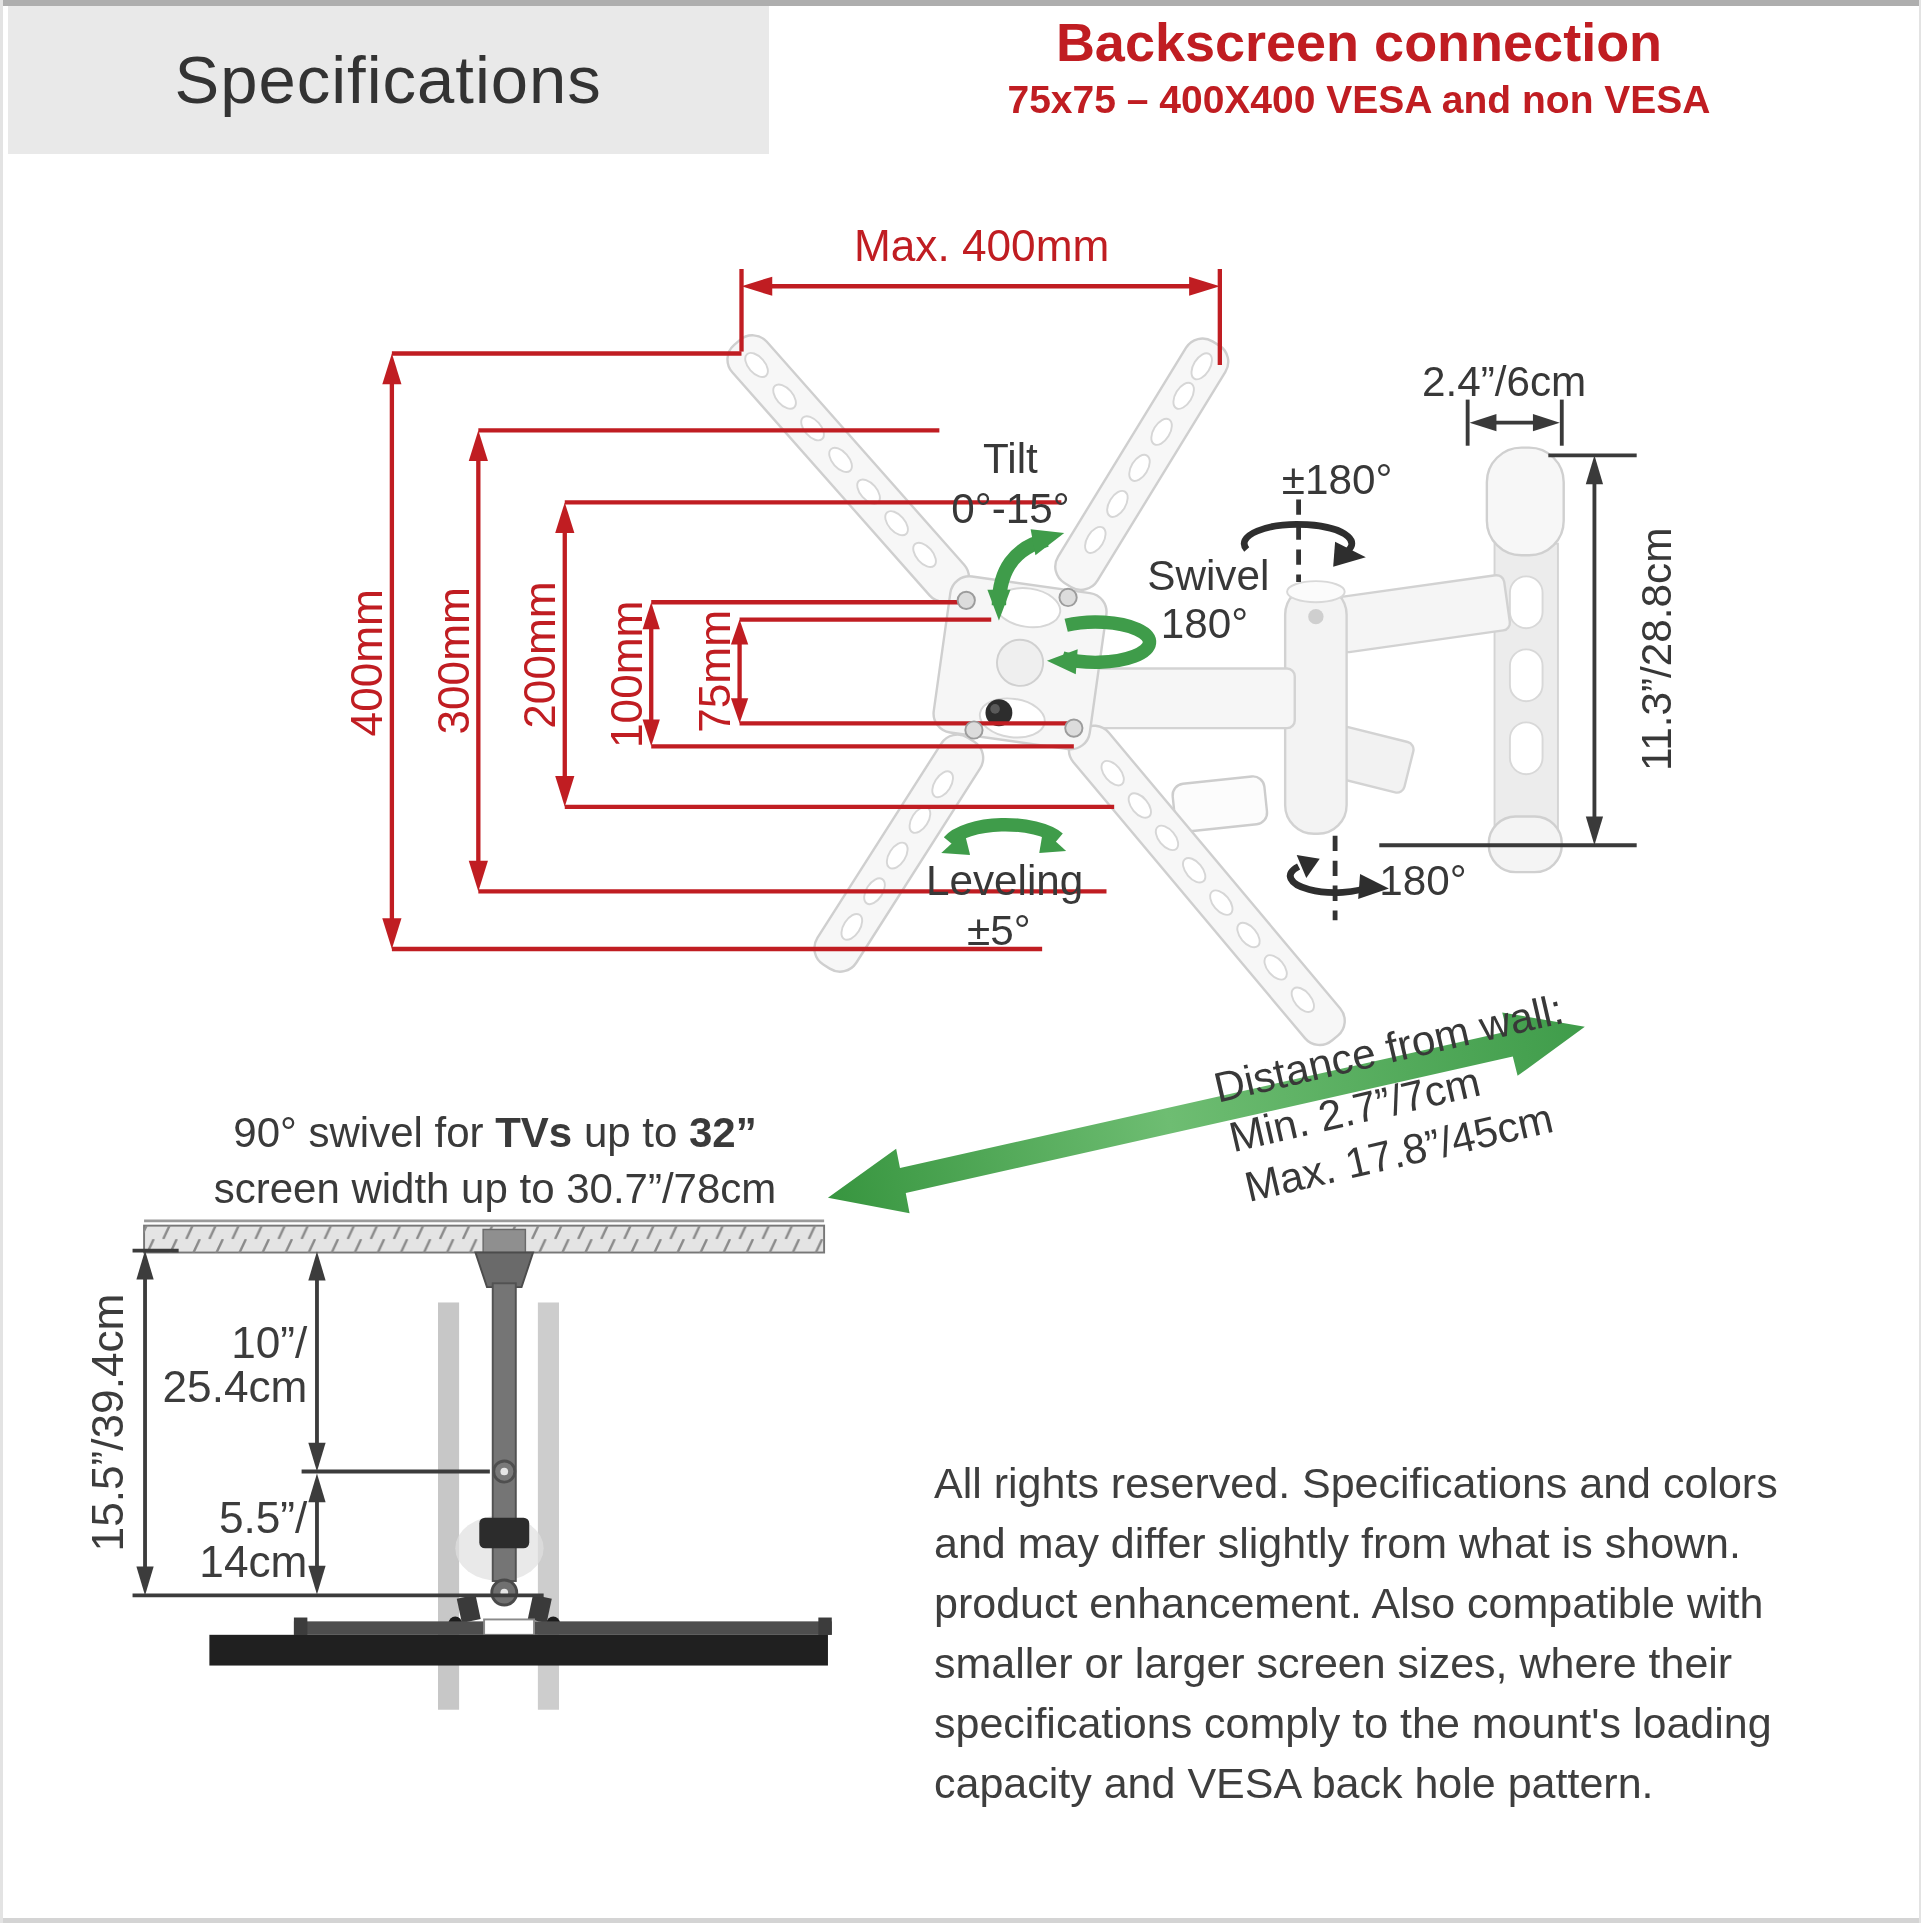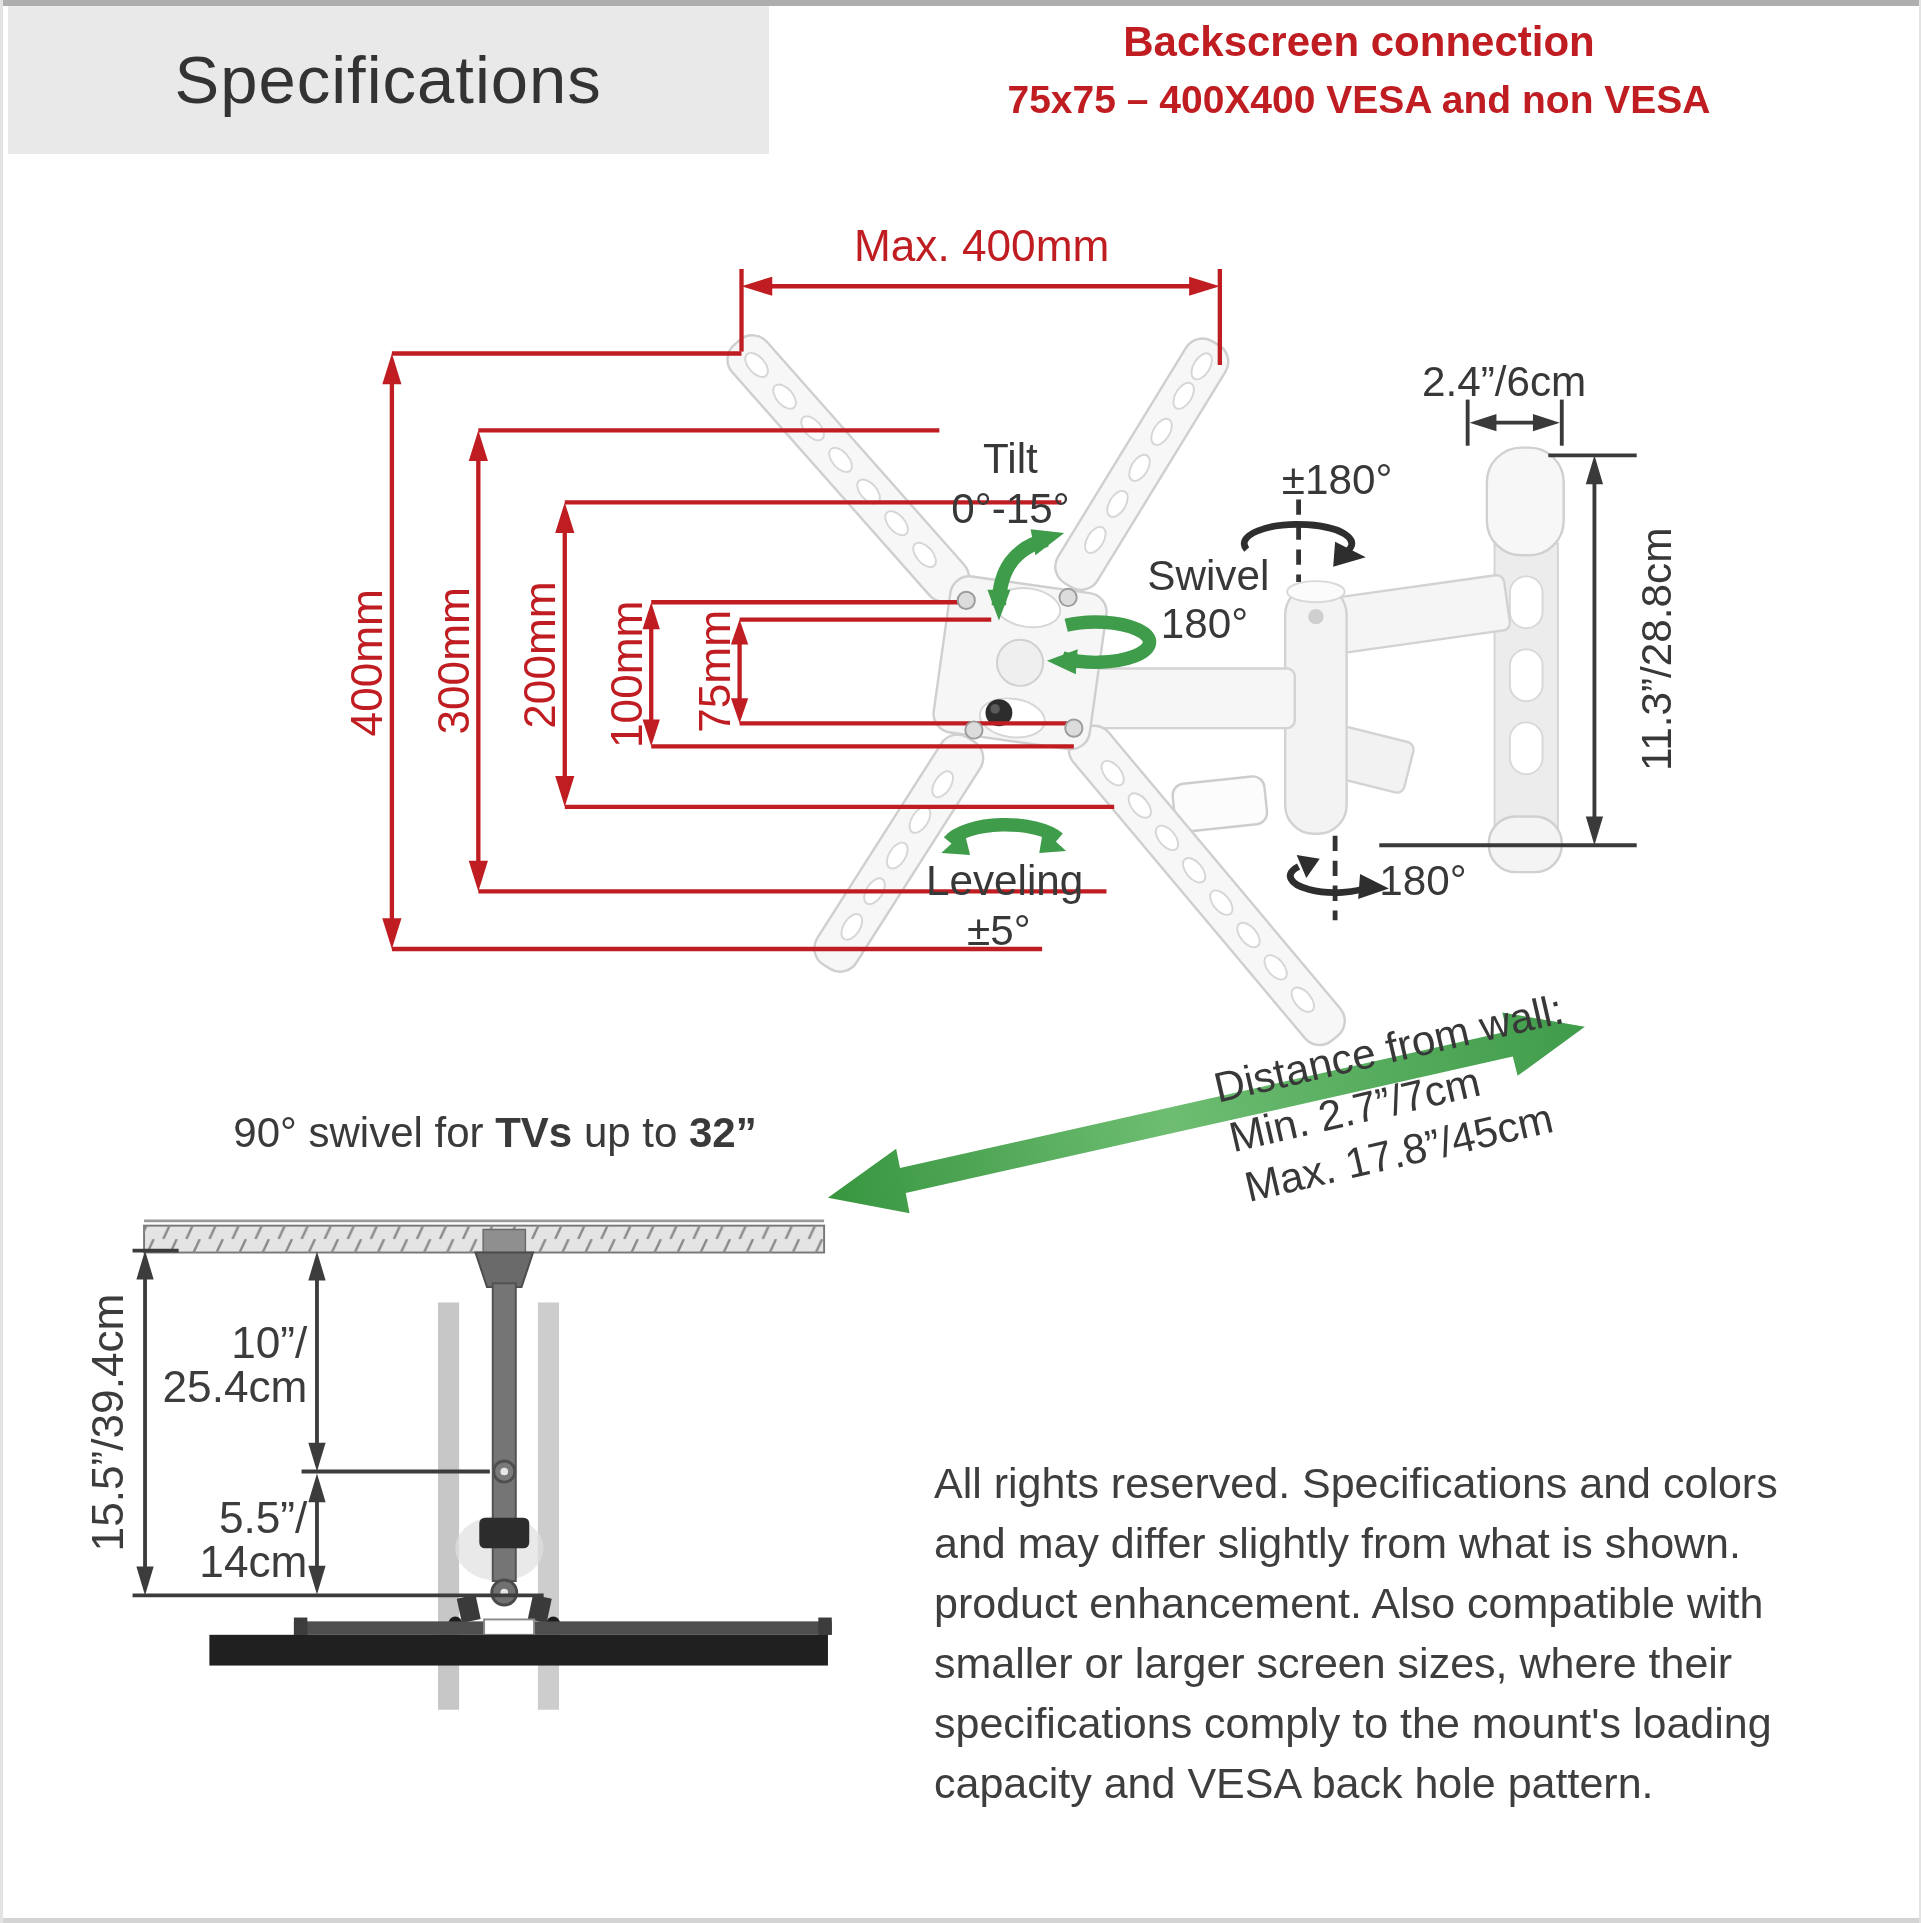--- a/index.html
+++ b/index.html
@@ -4,21 +4,21 @@
 <style>
   html,body{margin:0;padding:0;background:#ffffff;}
   #page{position:relative;width:1921px;height:1923px;background:#ffffff;overflow:hidden;
         font-family:"Liberation Sans", sans-serif;}
   .edge{position:absolute;}
   #hdr-box{position:absolute;left:7.7px;top:5.8px;width:761px;height:148px;background:#e9e9e9;
            display:flex;align-items:center;justify-content:center;}
   #hdr-box .t{font-size:67px;font-weight:500;color:#333333;letter-spacing:1px;}
   #red-title{position:absolute;left:826px;top:13.4px;width:1066px;text-align:center;
              color:#c01d22;font-weight:700;line-height:58px;}
-  #red-title .l1{font-size:42px;}
+  #red-title .l1{font-size:54px;}
   #red-title .l2{font-size:39px;}
   #bl-title{position:absolute;left:130px;top:1105px;width:730px;text-align:center;
             color:#3a3a3a;font-size:42px;line-height:56px;font-weight:400;}
   #bl-title b{font-weight:700;text-align:center;}
   #disclaimer{position:absolute;left:934px;top:1453px;width:980px;color:#3e3e3e;
               font-size:43px;line-height:60px;font-weight:400;}
   svg text{font-family:"Liberation Sans", sans-serif;}
   .dimtext{font-size:46px;fill:#c01d22;font-weight:500;}
   .lbl{font-size:44px;fill:#383838;font-weight:500;}
   .lbl2{font-size:46px;fill:#3c3c3c;font-weight:500;}
@@ -286,20 +286,21 @@
       <text class="lbl2" transform="rotate(-90 128 1481)" x="128" y="1481" text-anchor="middle">15.5”/39.4cm</text>
       <text class="lbl2" x="320" y="1414" text-anchor="end">10”/</text>
       <text class="lbl2" x="320" y="1460" text-anchor="end">25.4cm</text>
       <text class="lbl2" x="320" y="1596" text-anchor="end">5.5”/</text>
       <text class="lbl2" x="320" y="1642" text-anchor="end">14cm</text>
     </g>
   </svg>
 
   <div id="bl-title">
     <div><span>90° swivel for </span><b>TVs</b><span> up to </span><b>32”</b></div>
+    <div>screen width up to 30.7”/78cm</div>
   </div>
 
   <div id="disclaimer">
     <div>All rights reserved. Specifications and colors</div>
     <div>and may differ slightly from what is shown.</div>
     <div>product enhancement. Also compatible with</div>
     <div>smaller or larger screen sizes, where their</div>
     <div>specifications comply to the mount's loading</div>
     <div>capacity and VESA back hole pattern.</div>
   </div>

